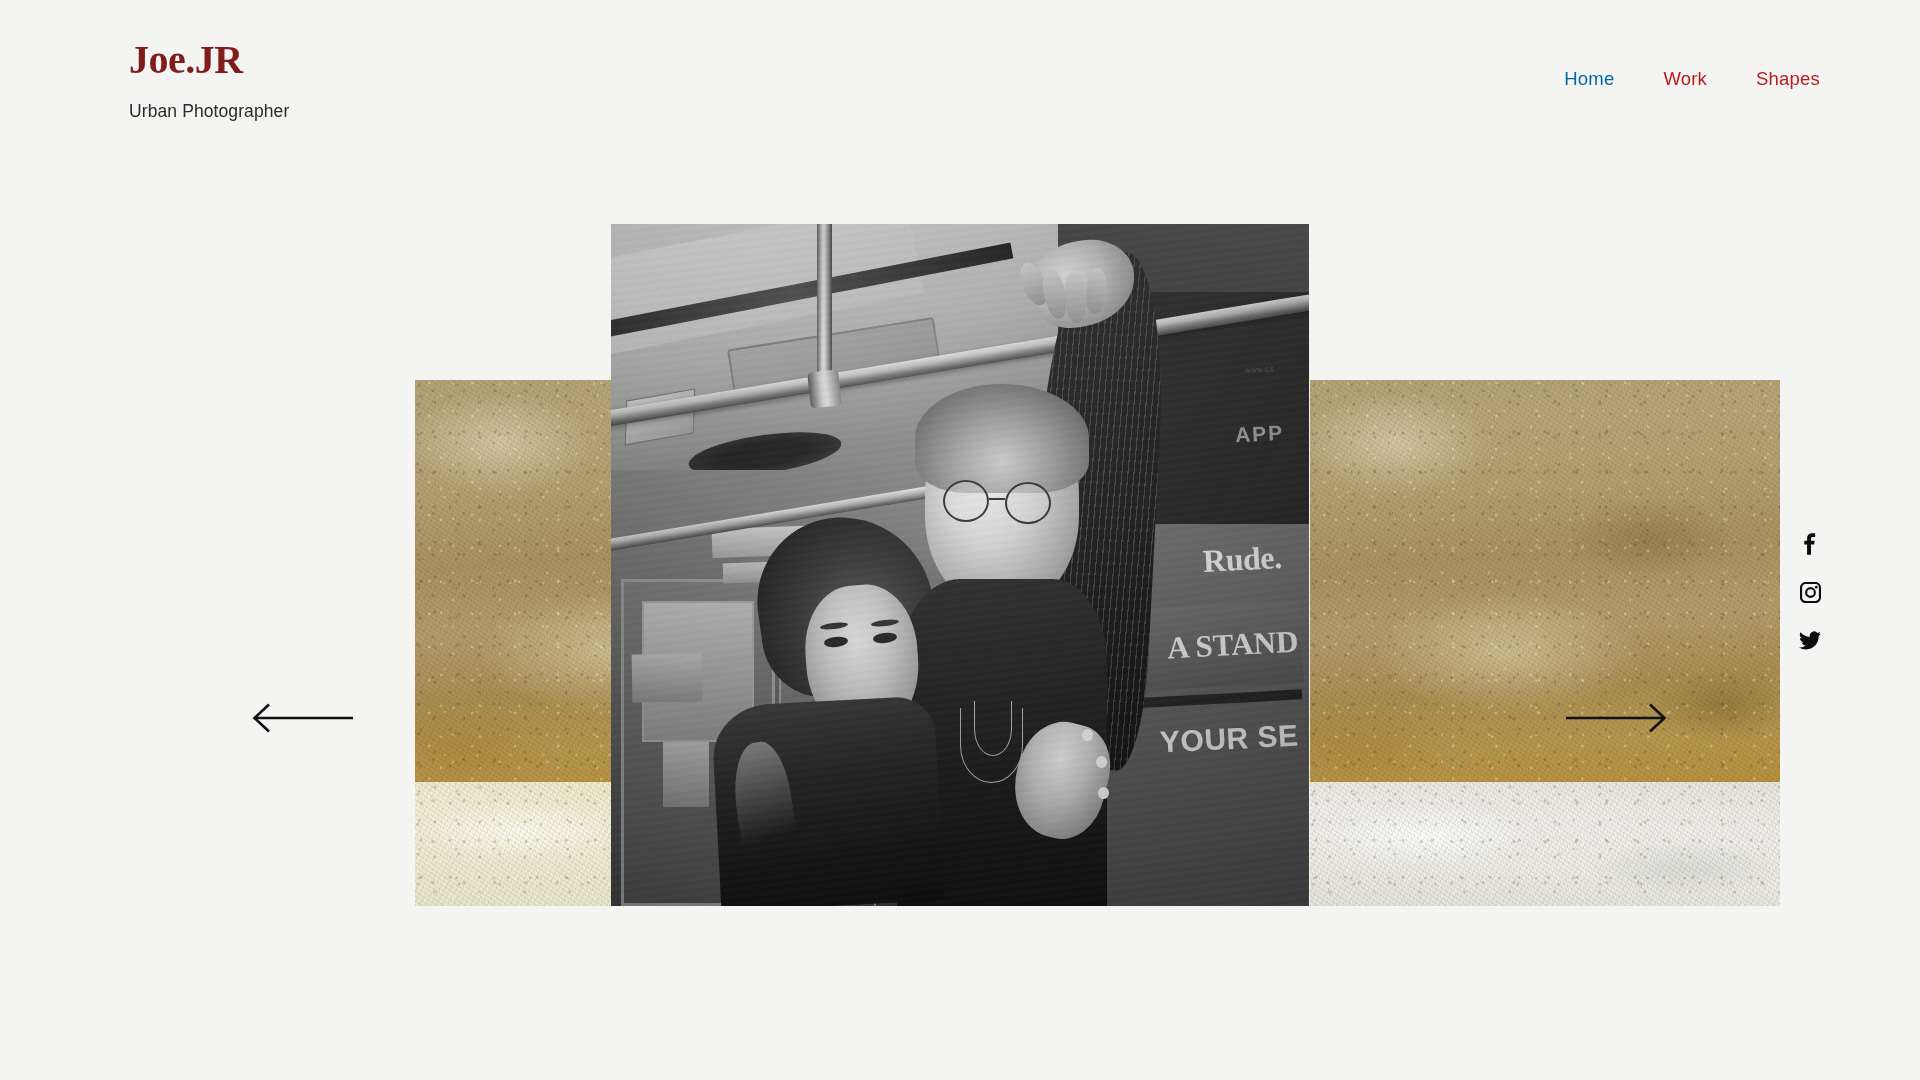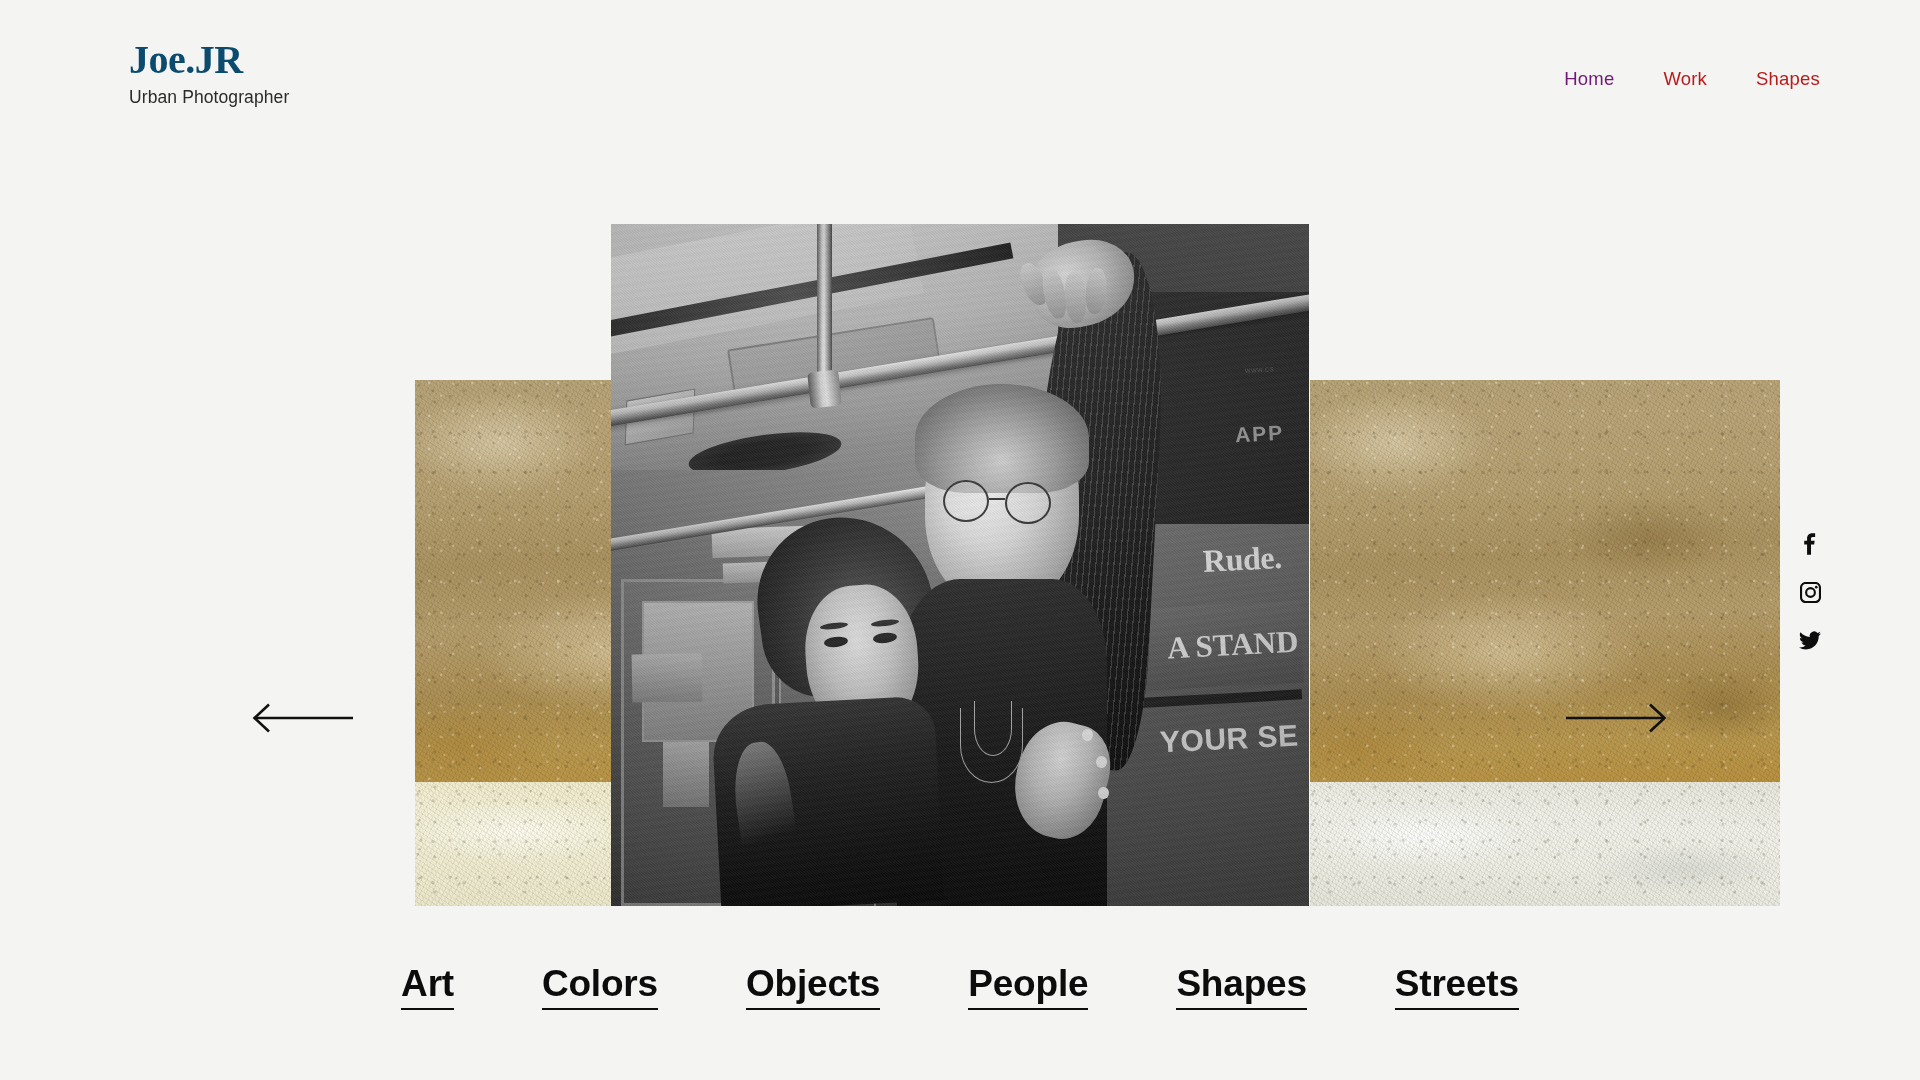--- a/index.html
+++ b/index.html
@@ -16,45 +16,45 @@
   .site-header {
     position:absolute; top:0; left:0; width:1920px; height:160px;
   }
   .brand { position:absolute; left:129px; top:37px; }
   .brand-title {
     font-family:"Liberation Serif", serif;
     font-weight:bold;
     font-size:40px;
     line-height:46px;
     letter-spacing:-0.5px;
-    color:#0c4a6e;
+    color:#7f1d1d;
   }
   .brand-tagline {
     font-family:"Liberation Sans", sans-serif;
     font-size:17.5px;
     line-height:24px;
     color:#2b2b2b;
-    margin-top:2px;
+    margin-top:16px;
     letter-spacing:0.1px;
   }
 
   .main-nav {
     position:absolute; right:100px; top:68px;
     display:flex; align-items:center; gap:49px;
   }
   .nav-link {
     font-family:"Liberation Sans", sans-serif;
     font-size:18.5px;
     letter-spacing:0.2px;
     color:#b91c1c;
     text-decoration:none;
     cursor:pointer;
     white-space:nowrap;
   }
-  .nav-link.is-muted { color:#701a75; }
+  .nav-link.is-muted { color:#0369a1; }
 
   
   .social-rail {
     position:absolute; right:99px; top:533px;
     display:flex; flex-direction:column; align-items:center; gap:26px;
     z-index:6;
   }
   .social-link {
     width:22px; height:22px;
     display:flex; align-items:center; justify-content:center;
@@ -607,22 +607,14 @@
     <button class="carousel-arrow next" aria-label="Next">
       <span>
         <svg width="104" height="30" viewBox="0 0 104 30" aria-hidden="true">
           <line x1="0" y1="15" x2="98" y2="15" stroke="#111" stroke-width="2.6"></line>
           <polyline points="84,1.5 98.5,15 84,28.5" fill="none" stroke="#111" stroke-width="2.6"></polyline>
         </svg>
       </span>
     </button>
   </section>
 
-  <nav class="category-bar">
-    <a class="category-link" href="#">Art</a>
-    <a class="category-link" href="#">Colors</a>
-    <a class="category-link" href="#">Objects</a>
-    <a class="category-link" href="#">People</a>
-    <a class="category-link" href="#">Shapes</a>
-    <a class="category-link" href="#">Streets</a>
-  </nav>
 
 </div>
 
 </body></html>

